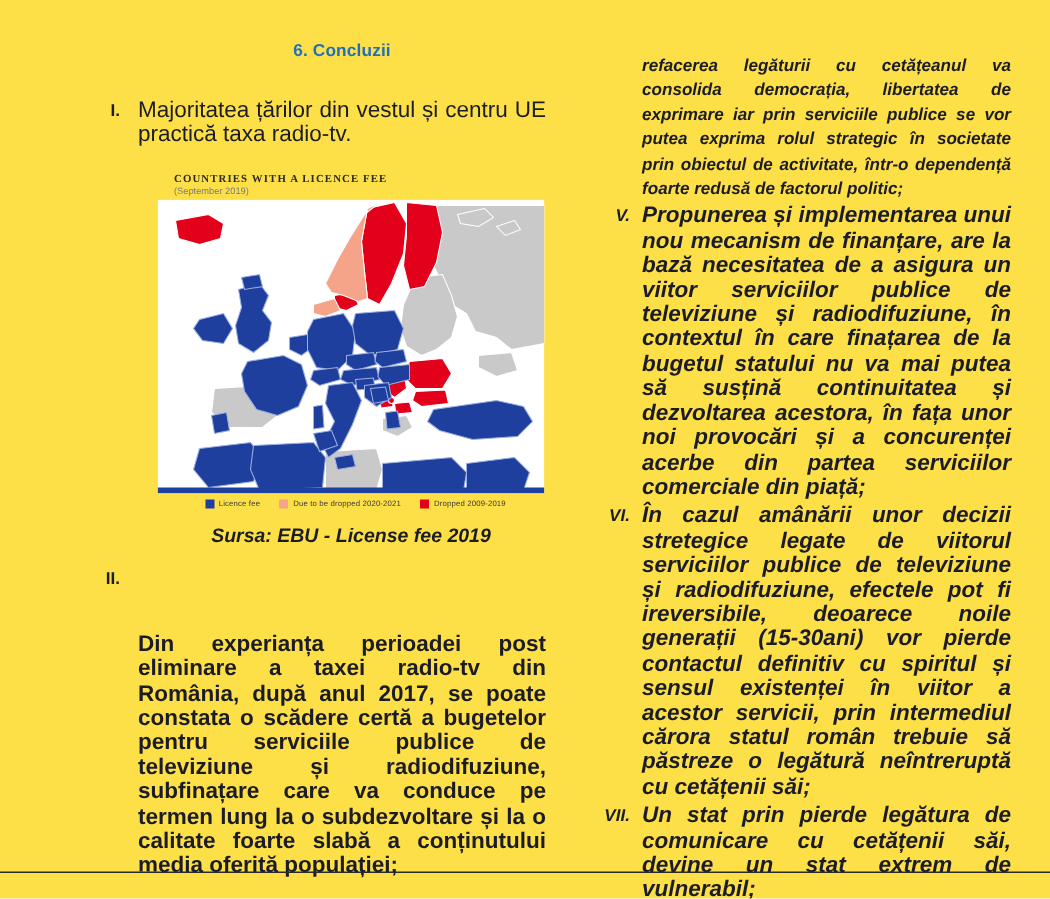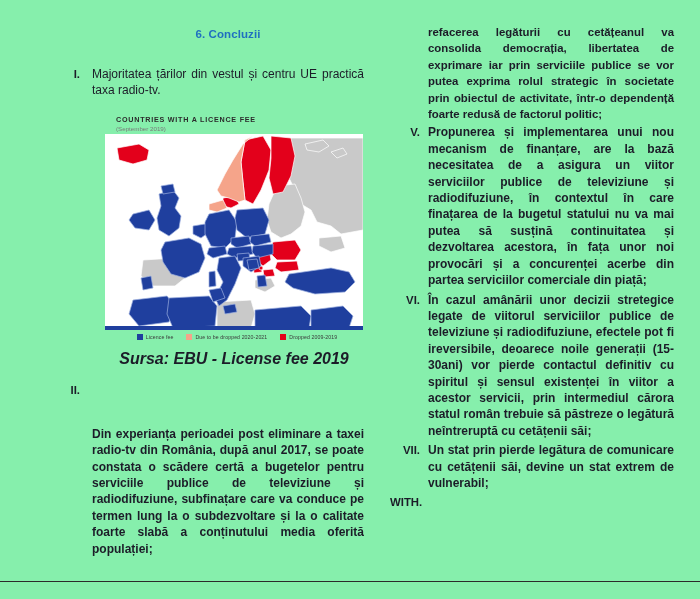--- a/index.html
+++ b/index.html
@@ -12,42 +12,43 @@
     height: 599px;
     font-family: "Liberation Sans", sans-serif;
     color: #171717;
     overflow: hidden;
     position: relative;
   }
 
   .page {
     position: absolute;
     inset: 0;
-    background: #86efac;
+    background: #fde047;
   }
 
   .columns {
     display: flex;
     gap: 0;
     padding: 0;
     height: 599px;
     box-sizing: border-box;
   }
 
   .col {
     box-sizing: border-box;
     position: relative;
   }
   .col-left {
     width: 390px;
     padding: 28px 26px 0 88px;
   }
   .col-right {
     width: 310px;
-    padding: 24px 26px 0 0;
+    padding: 36px 26px 0 0;
+    font-style: italic;
   }
 
   
   .section-heading {
     color: #1f6fc0;
     font-weight: bold;
     font-size: 11.5px;
     text-align: center;
     letter-spacing: 0.1px;
     margin: 0 0 26px 0;
@@ -66,21 +67,21 @@
     font-weight: bold;
     line-height: 16.4px;
     color: #1c1c28;
     text-align: right;
   }
   .col-left .li-marker { width: 18px; margin-left: -26px; margin-right: 12px; }
   .col-right .li-marker { width: 30px; margin-right: 8px; }
 
   .li-text {
     flex: 1 1 auto;
-    font-size: 12px;
+    font-size: 15px;
     line-height: 16.4px;
     text-align: justify;
     text-justify: inter-word;
     color: #1c1c28;
     hyphens: none;
   }
   .col-right .li-text { font-weight: bold; }
   .col-left .li-text.em { font-weight: bold; margin-top: 44px; }
 
   
@@ -97,20 +98,21 @@
   .figure {
     margin: 16px 0 0 10px;
     width: 272px;
   }
   .map-title {
     font-size: 7.2px;
     font-weight: bold;
     letter-spacing: 0.75px;
     color: #2b2b2b;
     margin: 0 0 1px 18px;
+    font-family: Liberation Serif, serif;
   }
   .map-sub {
     font-size: 6.2px;
     color: #7a7a7a;
     margin: 0 0 2px 18px;
   }
 
   .map-wrap {
     position: relative;
     width: 258px;
@@ -143,21 +145,21 @@
     font-size: 5.2px;
     color: #3a3a3a;
     white-space: nowrap;
     letter-spacing: 0.1px;
   }
 
   .figure-caption {
     text-align: center;
     font-style: italic;
     font-weight: bold;
-    font-size: 16px;
+    font-size: 13px;
     color: #1c1c28;
     margin-top: 10px;
   }
 
   
   .footer-rule {
     position: absolute;
     left: 0;
     bottom: 17px;
     width: 700px;

